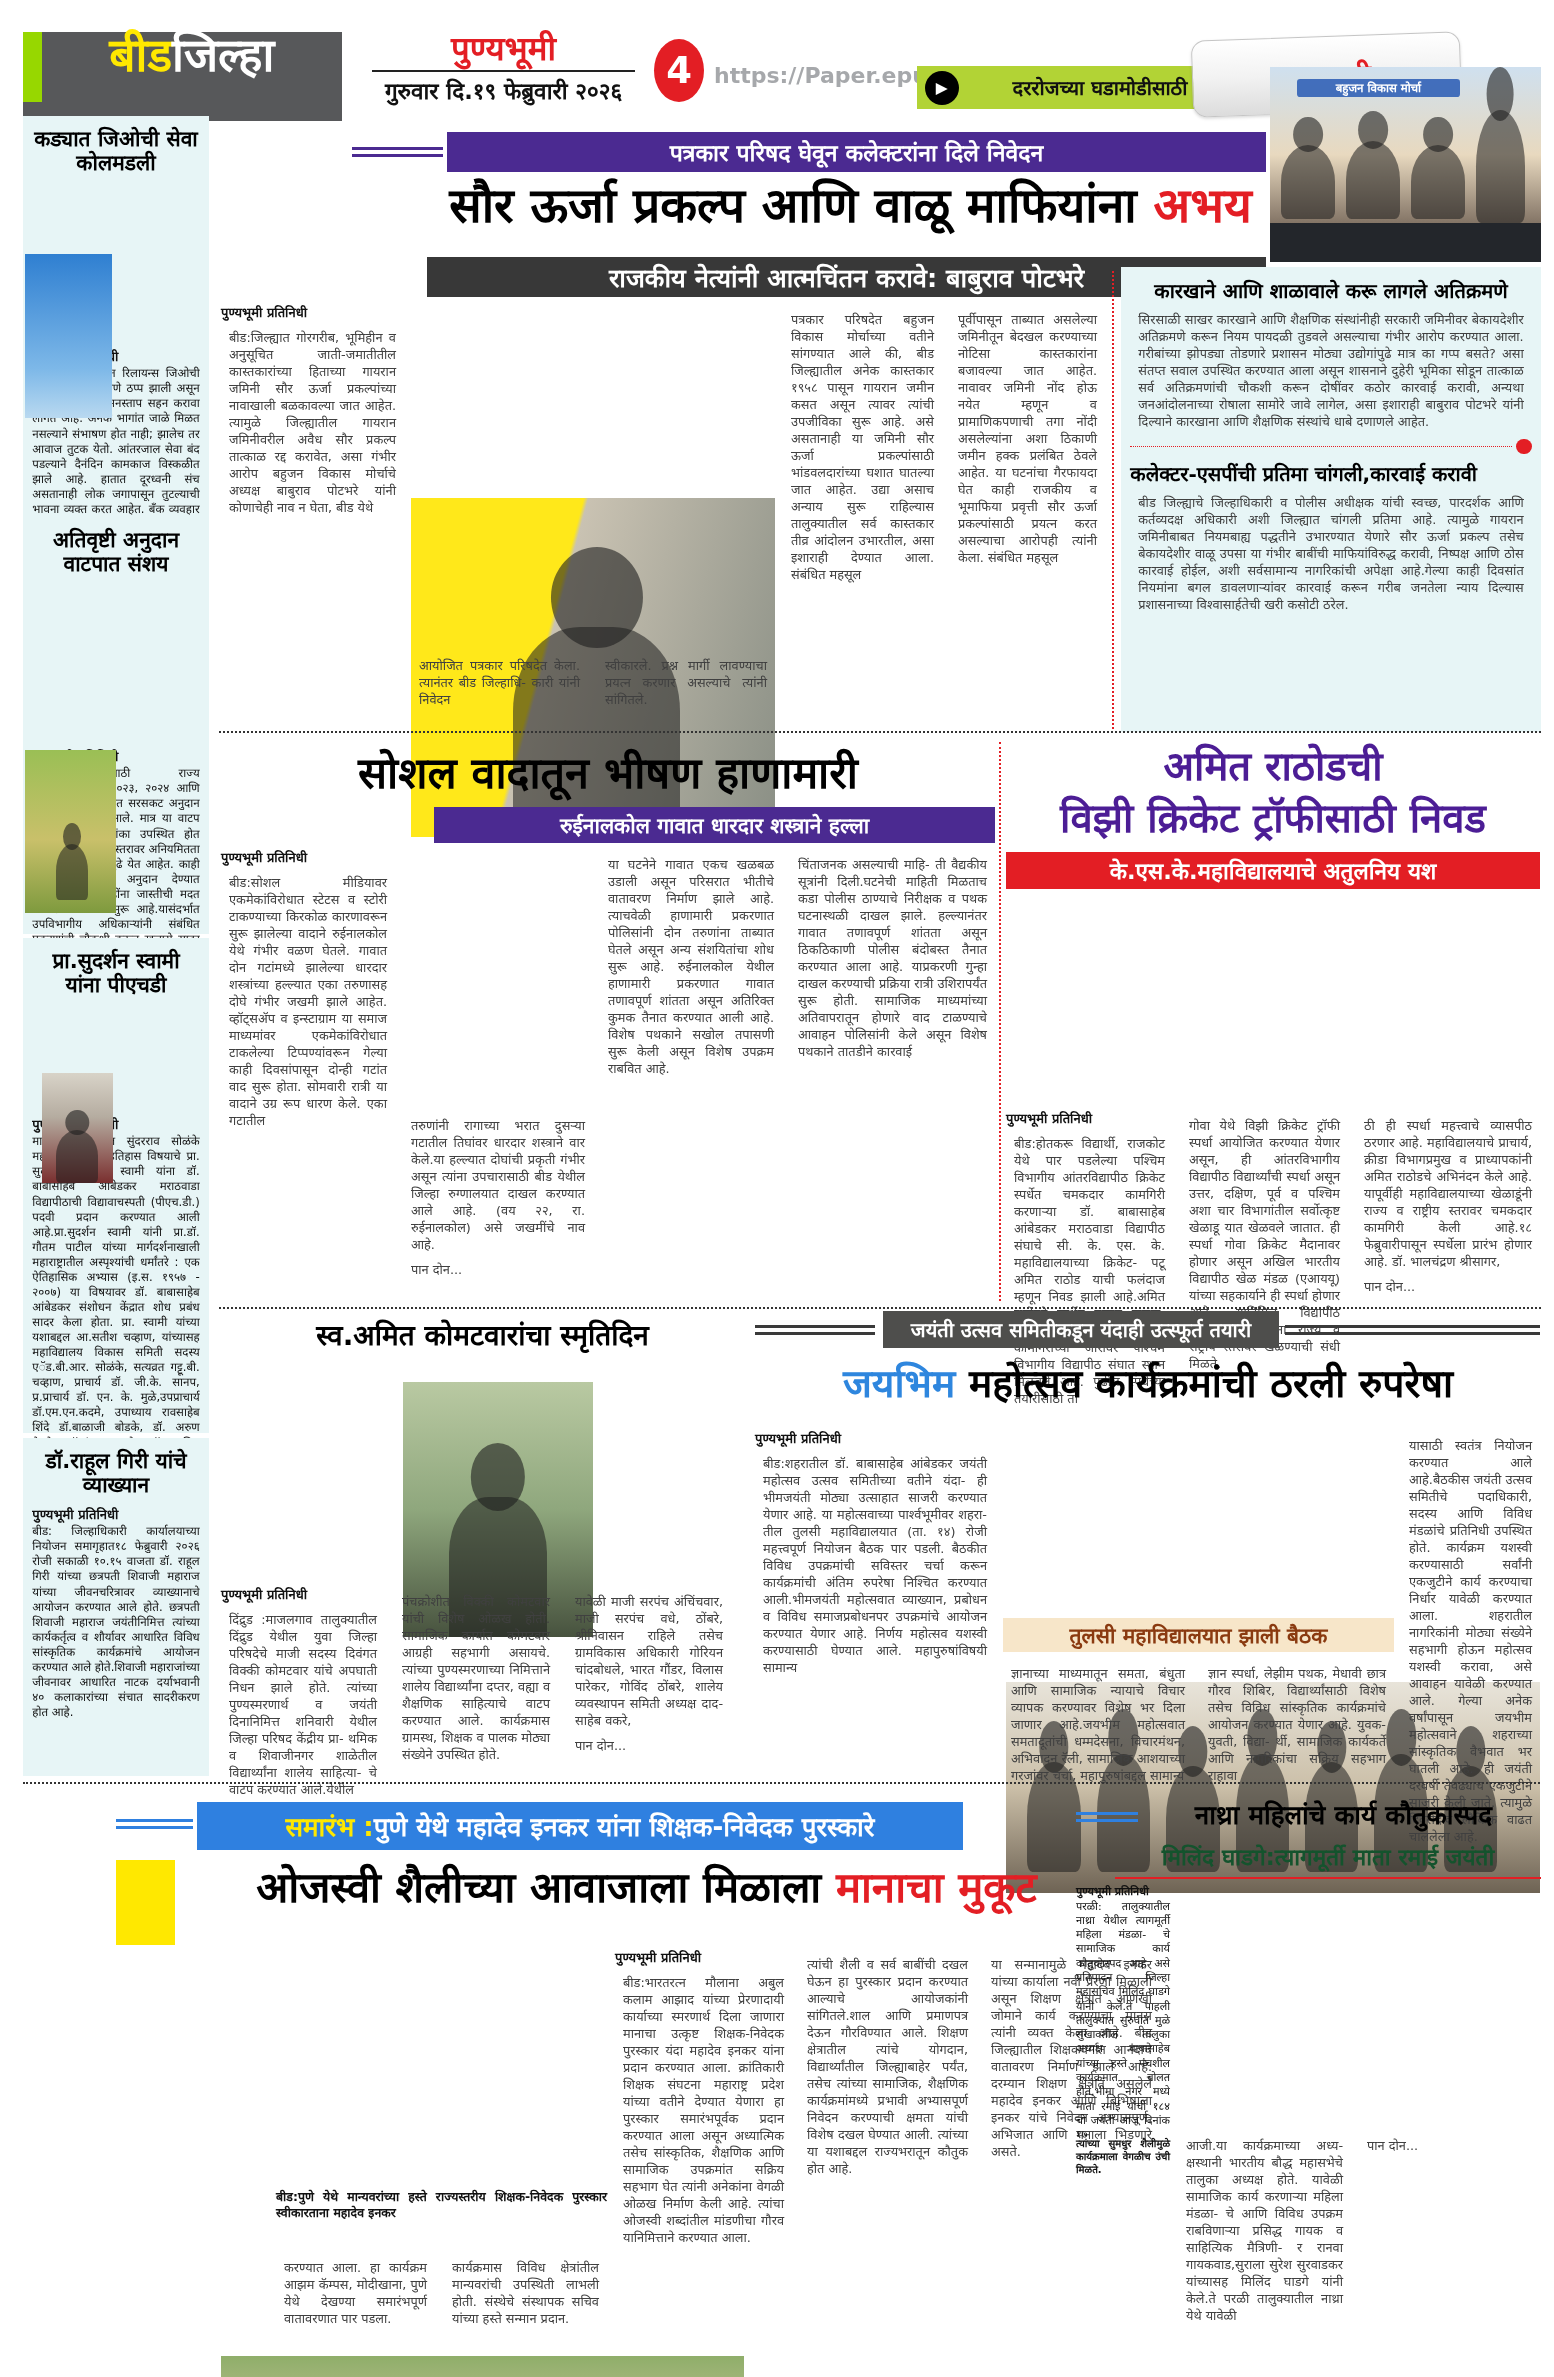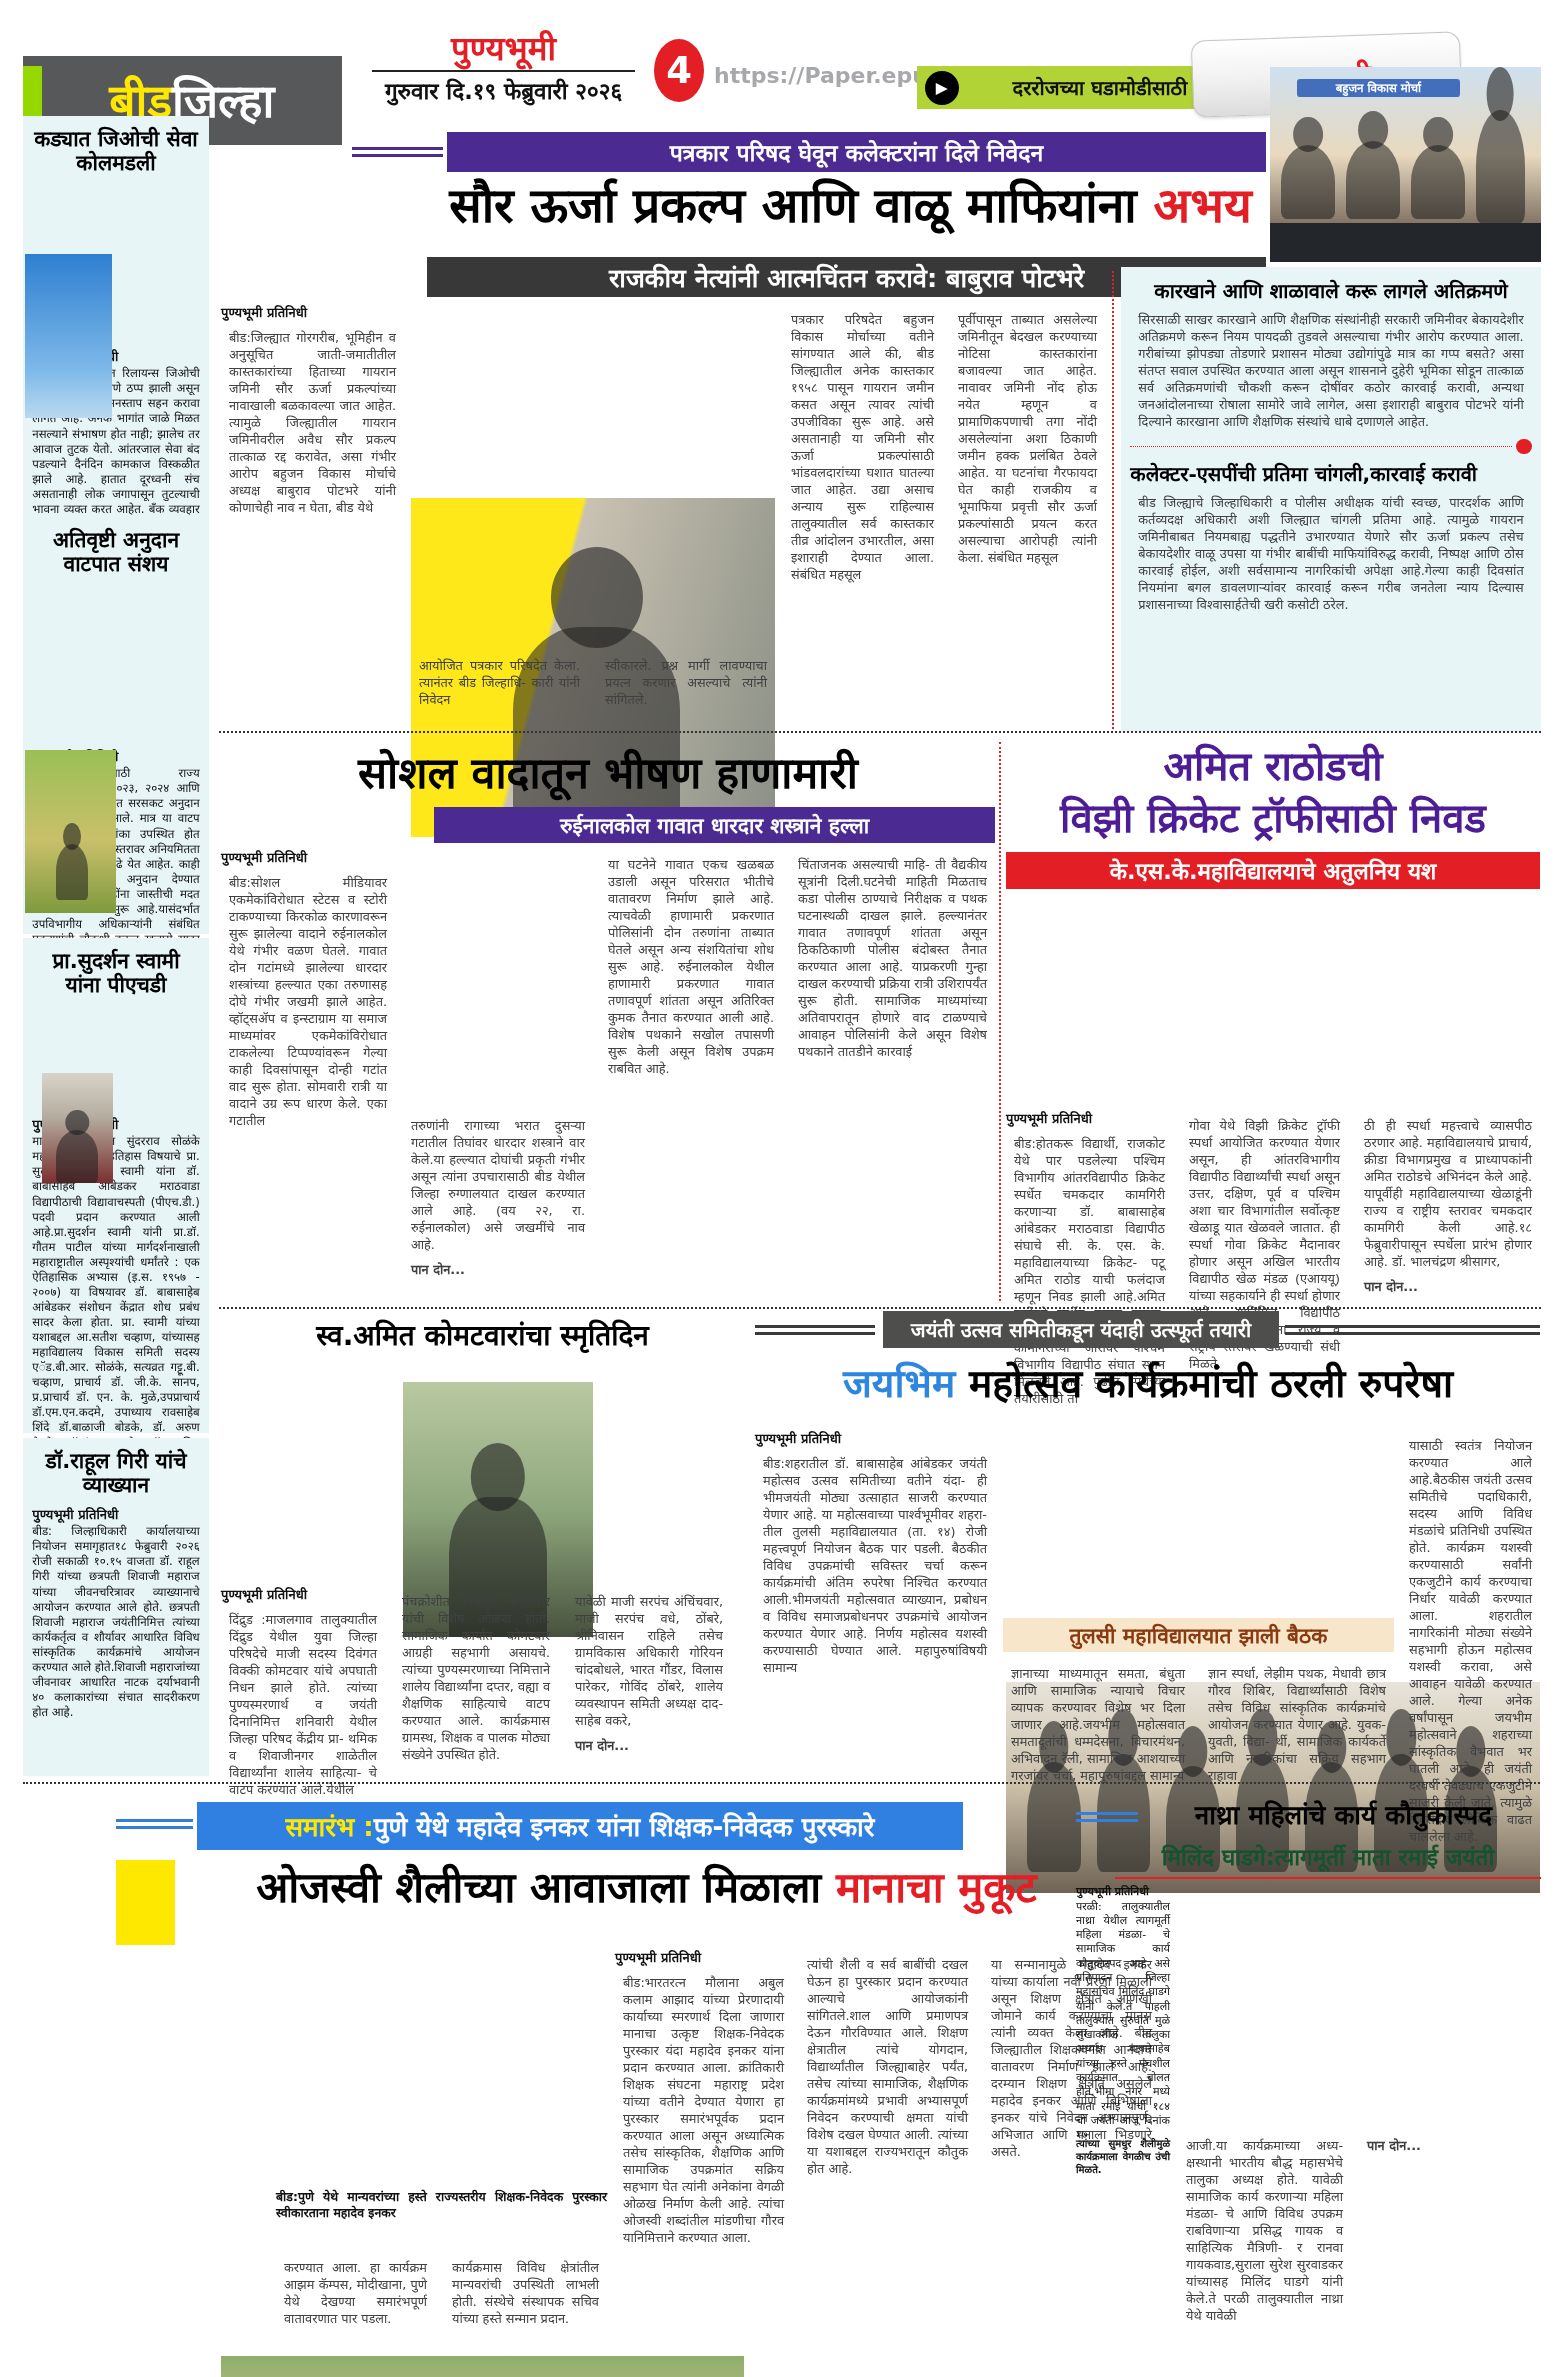--- a/index.html
+++ b/index.html
@@ -23,32 +23,32 @@
   .ph-field{background:linear-gradient(180deg,#9abf55 0%,#c9c06a 55%,#7e9a3e 100%);}
   .ph-portrait-maroon{background:linear-gradient(180deg,#d8d3c8 0%,#b5aca0 40%,#7a2f2f 100%);}
   .ph-press{background:linear-gradient(180deg,#cfe0ef 0%,#e8d9bf 45%,#4a3b33 100%);}
   .ph-man-yellow{background:linear-gradient(105deg,#ffe81a 0%,#ffe81a 38%,#c9c2b2 39%,#8a8f85 100%);}
   .ph-young{background:linear-gradient(180deg,#b9c9a2 0%,#8fa77d 50%,#47523e 100%);}
   .ph-group{background:linear-gradient(180deg,#e8e4da 0%,#cbbfa8 50%,#6e6354 100%);}
   .ph-crowd{background:linear-gradient(180deg,#8fae6a 0%,#d7c9a5 45%,#c47a3a 75%,#7e5632 100%);}
   .sil{position:absolute;border-radius:50% 50% 10% 10%;background:rgba(30,30,30,.55);}
   .sil:before{content:"";position:absolute;left:50%;top:-38%;transform:translateX(-50%);width:55%;height:48%;border-radius:50%;background:rgba(30,30,30,.6);}
   .cap{font-size:12.4px;line-height:1.3;text-align:justify;color:#111;margin:0;}
-  .more{font-weight:bold;}
+  .more{font-weight:normal;}
   .redsep{display:flex;align-items:center;margin:7.7px 0;}
   .redsep .ln{flex:1;border-top:1.5px dotted #e31e24;}
   .reddot{width:15.5px;height:15.5px;border-radius:50%;background:#e31e24;margin-left:4.6px;}
   .sbh{font-weight:800;font-size:20px;line-height:1.2;color:#000;margin:3.1px 0 6.2px 0;}
 </style>
 </head>
 <body>
 
 <div class="page">
 
-  <div class="abs" style="left:23px;top:56px;width:319px;height:89px;background:#57585a;display:flex;align-items:center;">
+  <div class="abs" style="left:23px;top:32px;width:319px;height:89px;background:#57585a;display:flex;align-items:flex-start;">
     <div style="width:18.6px;height:70px;background:#97d700;"></div>
     <div style="flex:1;text-align:center;font-weight:800;font-size:46px;line-height:1;">
       <span style="color:#ffe800;">बीड</span><span style="color:#ffffff;">जिल्हा</span>
     </div>
   </div>
 
   <div class="abs" style="left:364px;top:31px;width:279px;height:79px;text-align:center;">
     <div style="color:#e31e24;font-weight:800;font-size:33px;line-height:1.1;">पुण्यभूमी</div>
     <div style="border-top:2.3px solid #222;margin:3.1px 7.7px;"></div>
     <div style="font-weight:700;font-size:22.5px;color:#111;">गुरुवार दि.१९ फेब्रुवारी २०२६</div>

